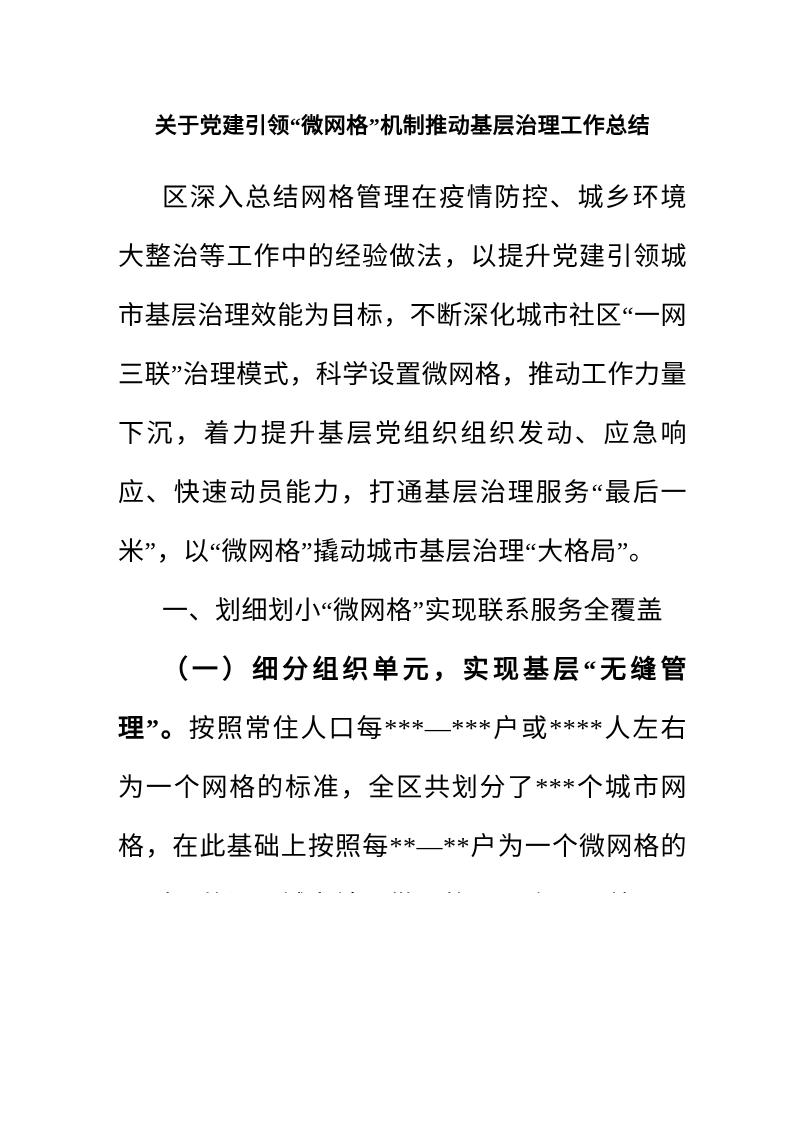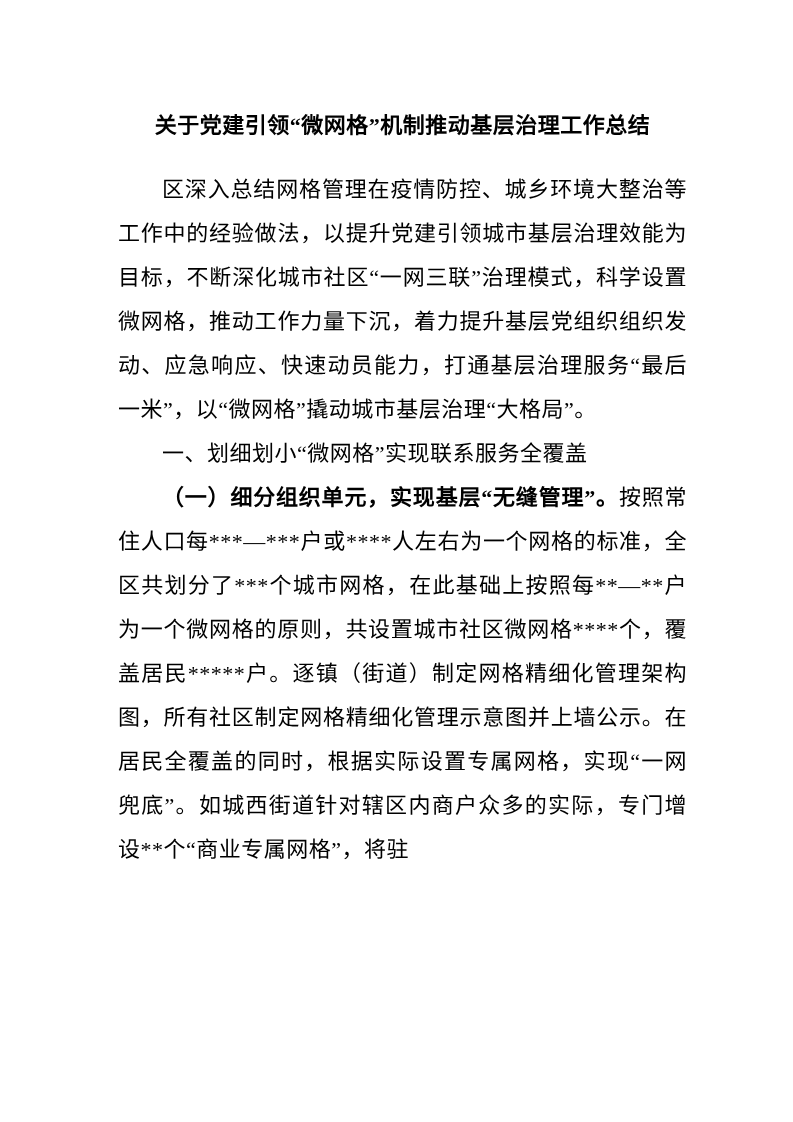--- a/index.html
+++ b/index.html
@@ -21,22 +21,22 @@
   }
   .doc-title {
     font-size: 22px;
     font-weight: bold;
     text-align: center;
     line-height: 40px;
     margin: 0 0 22px 0;
     letter-spacing: 0.5px;
   }
   .para {
-    font-size: 22px;
-    line-height: 44px;
+    font-size: 26px;
+    line-height: 59px;
     margin: 0;
     text-align: justify;
     text-indent: 44px;
     letter-spacing: 0.5px;
     word-break: break-all;
   }
   .heading {
     font-weight: normal;
   }
   .lead {

